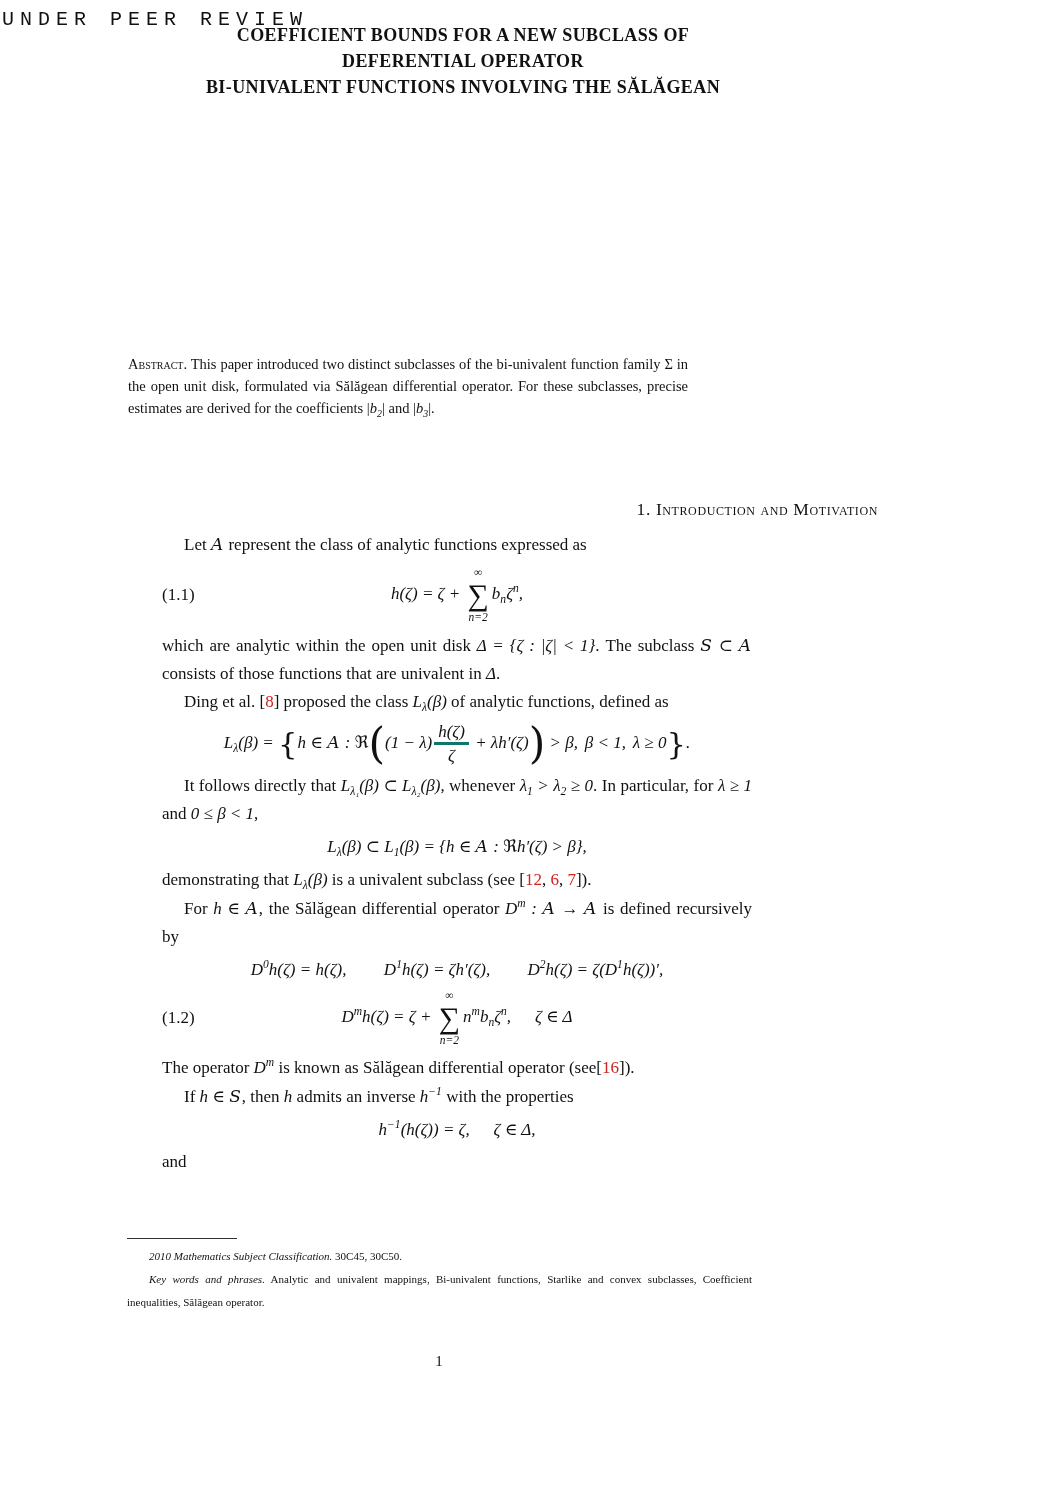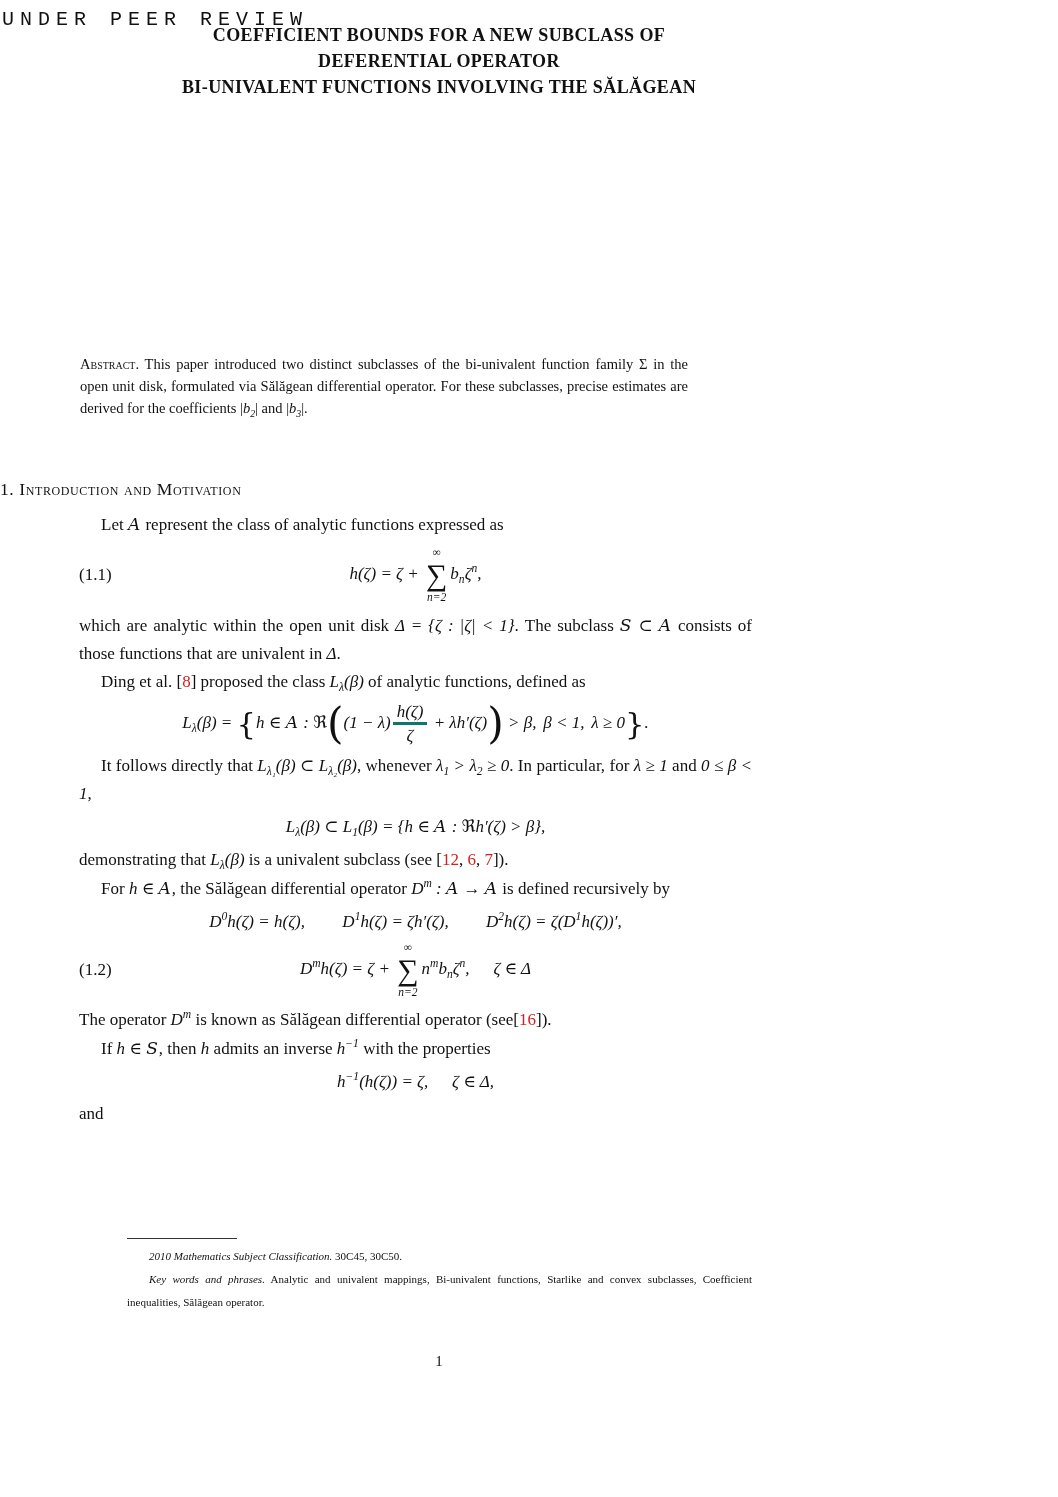--- a/index.html
+++ b/index.html
@@ -5,20 +5,21 @@
   * { margin:0; padding:0; box-sizing:border-box; }
   html,body { background:#ffffff; }
   .page {
     position:relative;
     width:878px; height:1497px;
     background:#ffffff;
     color:#111111;
     font-family:"Liberation Serif","DejaVu Serif","DejaVu Sans",serif;
     font-size:17px;
     overflow:hidden;
+    padding-left:48px;
   }
   .watermark {
     position:absolute; top:8px; left:2px;
     font-family:"Liberation Mono","DejaVu Sans Mono",monospace;
     font-size:20px; letter-spacing:6px; white-space:nowrap; color:#111;
   }
   .title-block {
     padding-top:22px;
     text-align:center;
     font-weight:bold;
@@ -27,27 +28,27 @@
     letter-spacing:0.4px;
   }
   .abstract {
     margin:253px 190px 0 80px;
     font-size:14.5px;
     line-height:22px;
     text-align:justify;
   }
   .smallcaps { font-variant:small-caps; }
   .section-heading {
-    margin-top:60px;
-    text-align:left;
+    margin-top:80px;
+    text-align:right;
     font-variant:small-caps;
     letter-spacing:0.6px;
     font-size:17.5px;
   }
-  .body-text { margin:10px 126px 0 79px; line-height:28px; text-align:justify; }
+  .body-text { margin:10px 126px 0 114px; line-height:28px; text-align:justify; }
   p.para { margin:0; }
   p.indent { text-indent:22px; }
   .mi { font-style:italic; }
   .rm { font-style:normal; }
   .scr { font-style:italic; font-family:"DejaVu Serif",serif; letter-spacing:1px; }
   .cite { color:var(--cite,#cc2222); }
   sub.mi, sup.mi { font-size:0.68em; line-height:0; }
   .display-eq {
     position:relative;
     text-align:center;

